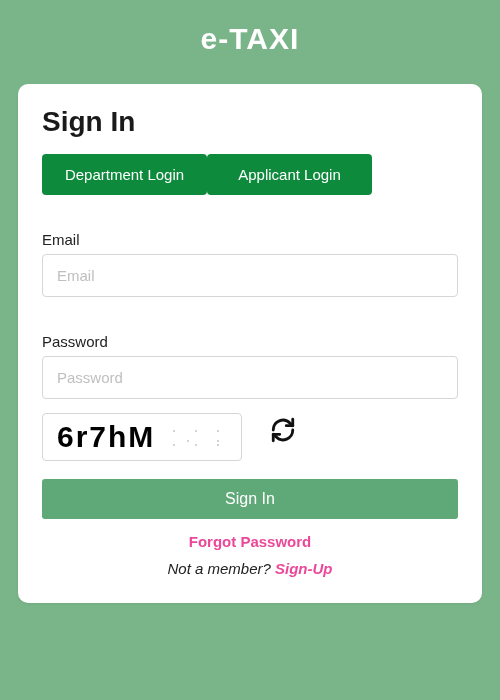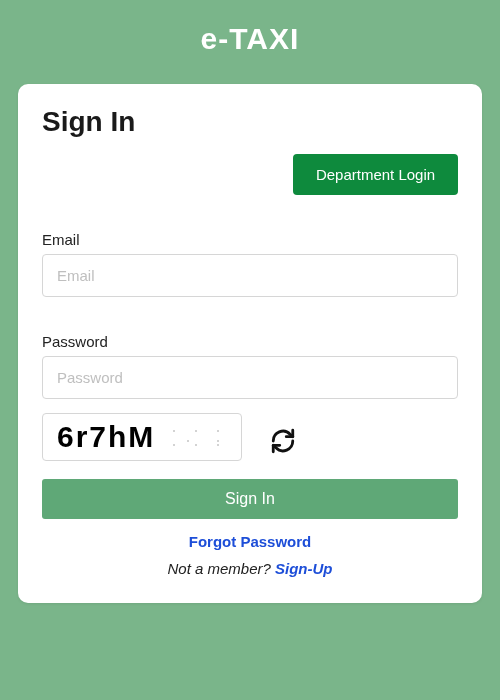--- a/index.html
+++ b/index.html
@@ -28,21 +28,21 @@
     box-shadow: 0 1px 3px rgba(0,0,0,0.08);
   }
   .card-title {
     font-size: 28px;
     font-weight: 600;
     color: #1a1a1a;
     margin-bottom: 16px;
   }
   .tab-row {
     display: flex;
-    justify-content: flex-end;
+    justify-content: flex-start;
     margin-bottom: 16px;
   }
   .tab-btn {
     flex: 0 0 auto;
     background: #0e8a3d;
     color: #fff;
     border: none;
     border-radius: 4px;
     padding: 12px 18px;
     font-size: 15px;
@@ -62,21 +62,21 @@
     width: 100%;
     padding: 12px 14px;
     font-size: 15px;
     border: 1px solid #d6d6d6;
     border-radius: 4px;
     color: #333;
   }
   .form-input::placeholder { color: #bfbfbf; }
   .captcha-row {
     display: flex;
-    align-items: flex-end;
+    align-items: flex-start;
     gap: 24px;
     margin-bottom: 14px;
   }
   .captcha-box {
     border: 1px solid #d6d6d6;
     border-radius: 4px;
     padding: 6px 14px;
     font-family: Arial, sans-serif;
     font-size: 30px;
     font-weight: 700;
@@ -115,21 +115,21 @@
     cursor: pointer;
     margin-top: 4px;
     margin-bottom: 14px;
   }
   .link-row {
     text-align: center;
     margin-bottom: 10px;
     font-size: 15px;
   }
   .link-orange {
-    color: #1d4ed8;
+    color: #ec4899;
     font-weight: 600;
     text-decoration: none;
     cursor: pointer;
     text-align: center;
   }
   .signup-row {
     text-align: center;
     font-size: 15px;
     color: #222;
     font-style: italic;
@@ -141,20 +141,21 @@
 <div class="header">
   <h1>e-TAXI</h1>
 </div>
 
 <div class="card">
 
   <div class="card-title">Sign In</div>
 
   <div class="tab-row">
     <button class="tab-btn">Department Login</button>
+    <button class="tab-btn">Applicant Login</button>
   </div>
 
   <div class="form-group">
     <label class="form-label">Email</label>
     <input type="text" class="form-input" placeholder="Email" style="">
   </div>
 
   <div class="form-group">
     <label class="form-label">Password</label>
     <input type="password" class="form-input" placeholder="Password" style="">

